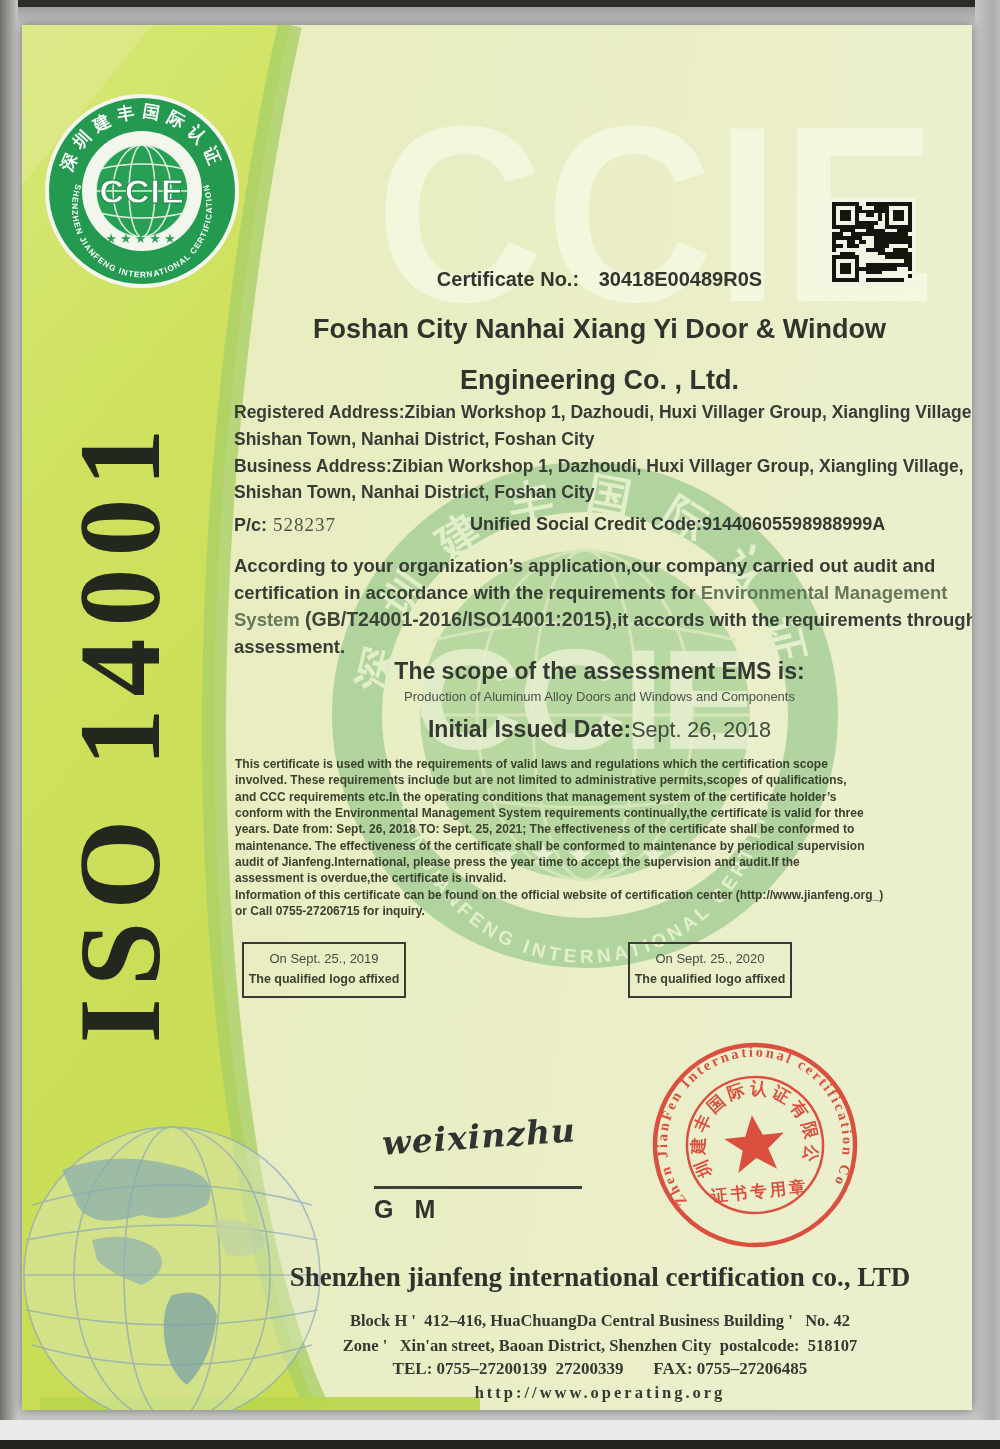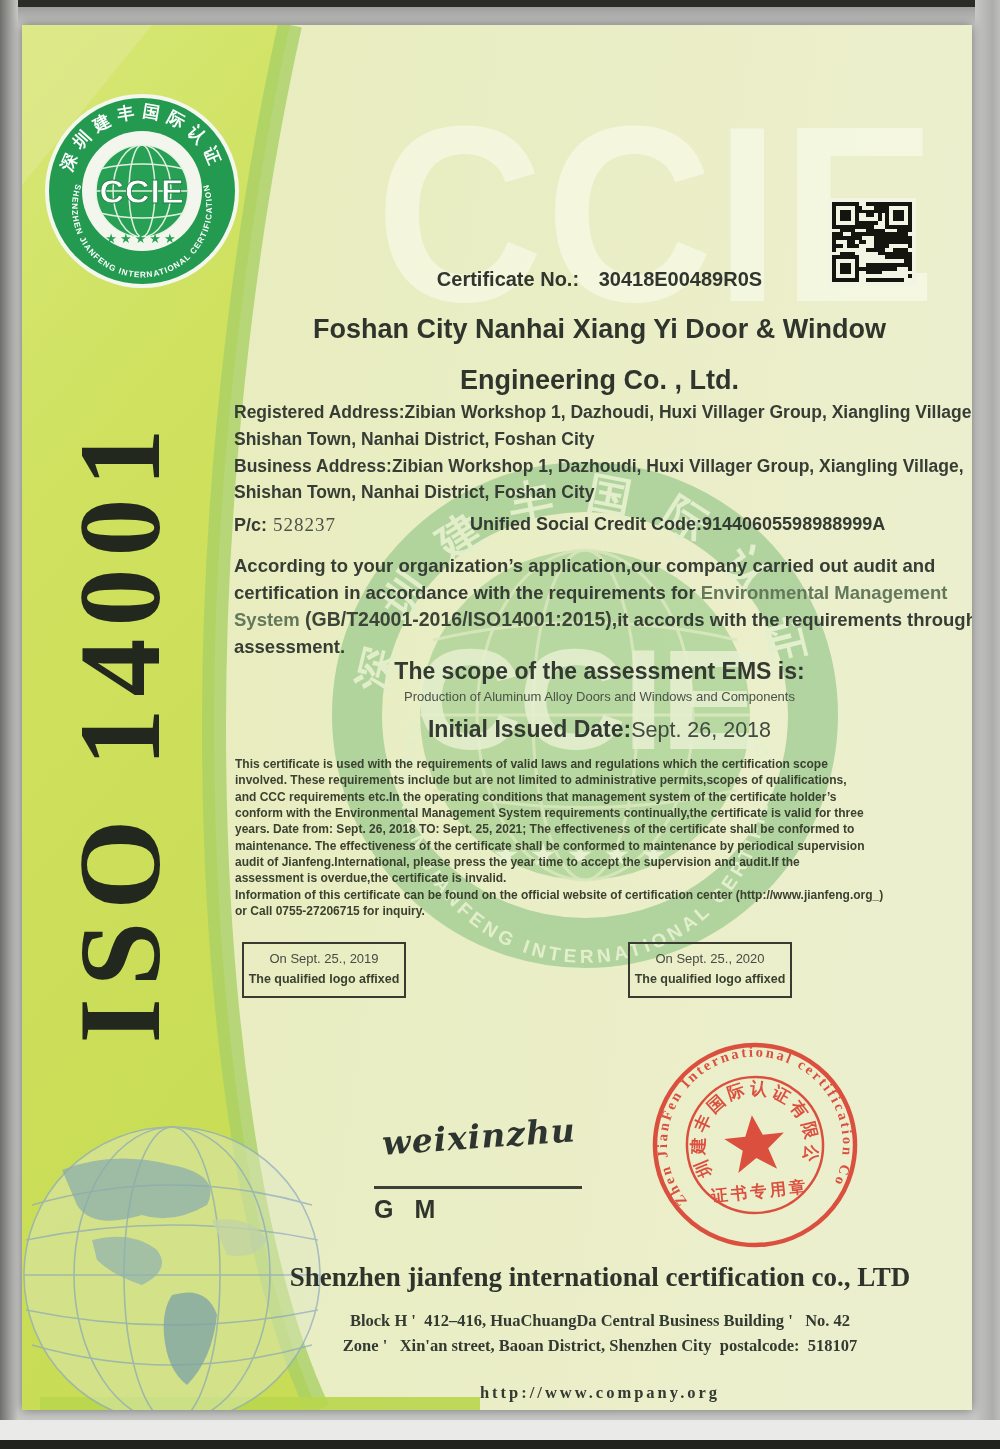--- a/index.html
+++ b/index.html
@@ -531,15 +531,16 @@
         <textPath href="#sealIn" startOffset="50%" text-anchor="middle">深圳建丰国际认证有限公司</textPath>
       </text>
       <polygon points="0,-30 8.8,-9.3 30,-9.3 12.8,4.5 19.5,26 0,13 -19.5,26 -12.8,4.5 -30,-9.3 -8.8,-9.3" fill="#d93a2c"></polygon>
       <text x="0" y="52" text-anchor="middle" fill="#d93a2c" font-family="Liberation Sans, sans-serif" font-size="16.5" font-weight="700" letter-spacing="3">证书专用章</text>
     </g>
   </svg>
 
   <div class="abs issuer-name">Shenzhen jianfeng international certification co., LTD</div>
   <div class="abs issuer-line ad1">Block H '  412–416, HuaChuangDa Central Business Building '   No. 42</div>
   <div class="abs issuer-line ad2">Zone '   Xin'an street, Baoan District, Shenzhen City  postalcode:  518107</div>
-  <div class="abs issuer-line url">http://www.company.org</div>
+  <div class="abs issuer-line tf">TEL: 0755–27200139  27200339       FAX: 0755–27206485</div>
+  <div class="abs issuer-line url">http://www.operating.org</div>
 
 </div>
 
 </body></html>

